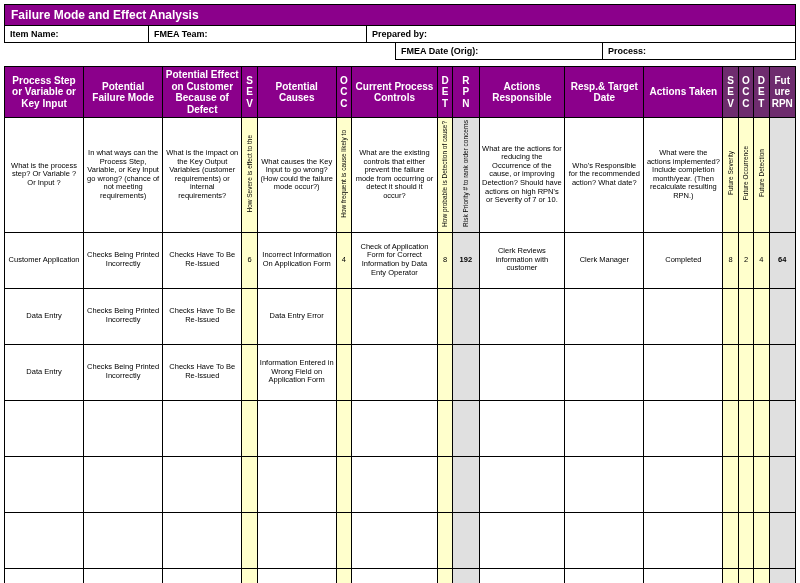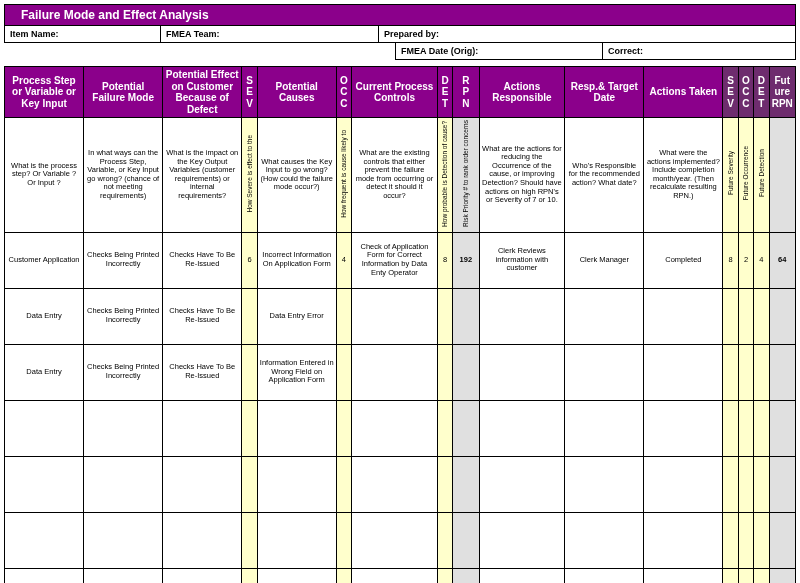--- a/index.html
+++ b/index.html
@@ -9,21 +9,21 @@
     font-family: Arial, sans-serif;
     font-size: 8px;
     background: #fff;
     width: 800px;
   }
   .title-bar {
     background: #8B008B;
     color: #fff;
     font-weight: bold;
     font-size: 12px;
-    padding: 3px 16px;
+    padding: 3px 6px;
     border: 1px solid #000;
   }
   .info-row { display: flex; }
   .info-cell {
     border: 1px solid #000;
     border-top: none;
     padding: 3px 5px;
     font-size: 9px;
     display: flex;
     align-items: flex-start;
@@ -70,36 +70,36 @@
     font-size: 6.5px;
   }
   .dark-head { background: #6E2C6E !important; }
 </style>
 </head>
 <body>
 
 <div class="title-bar">Failure Mode and Effect Analysis</div>
 
 <div class="info-row">
-  <div class="info-cell" style="width:157px">
+  <div class="info-cell" style="width:145px">
       <span class="info-label">Item Name:</span>
     </div>
   <div class="info-cell" style="width:218px">
       <span class="info-label">FMEA Team:</span>
     </div>
   <div class="info-cell" style="flex:1">
       <span class="info-label">Prepared by:</span>
     </div>
 </div>
 <div class="info-row" style="margin-left:391px;">
   <div class="info-cell" style="width:208px;border-left:1px solid #000">
       <span class="info-label">FMEA Date (Orig):</span>
     </div>
   <div class="info-cell" style="flex:1">
-      <span class="info-label">Correct:</span>
+      <span class="info-label">Process:</span>
     </div>
 </div>
 
 <div class="spacer"></div>
 
 <table class="fmea">
   <colgroup>
     <col class="wide">
       <col class="wide">
       <col class="wide">

